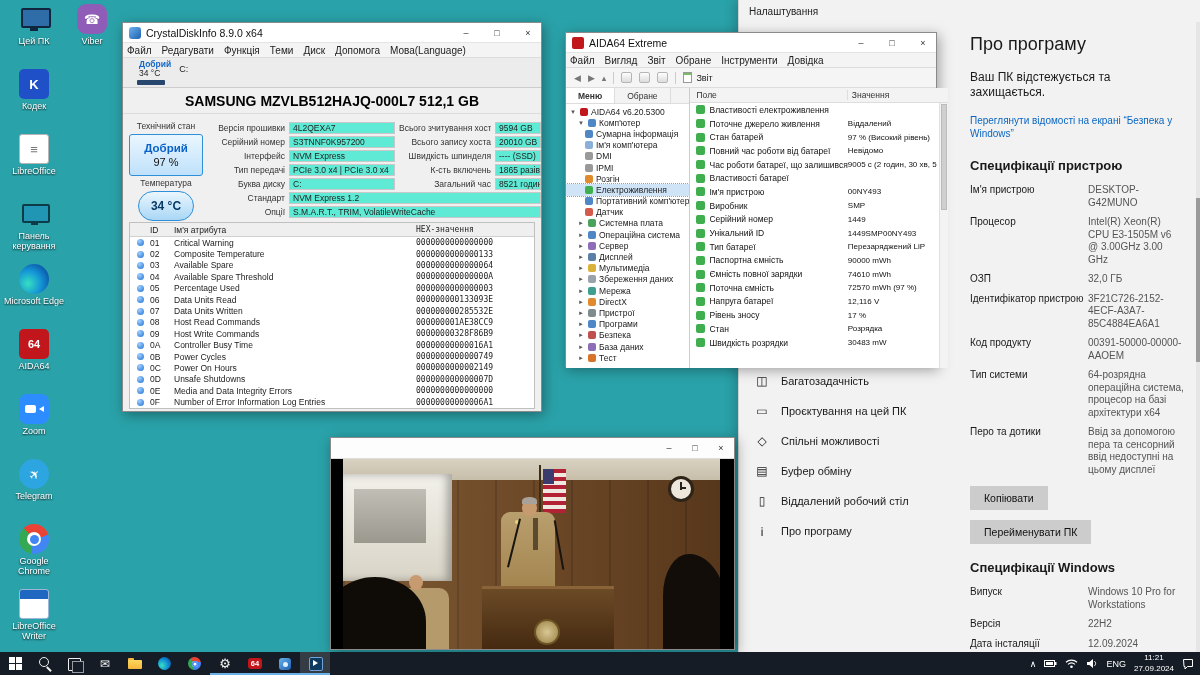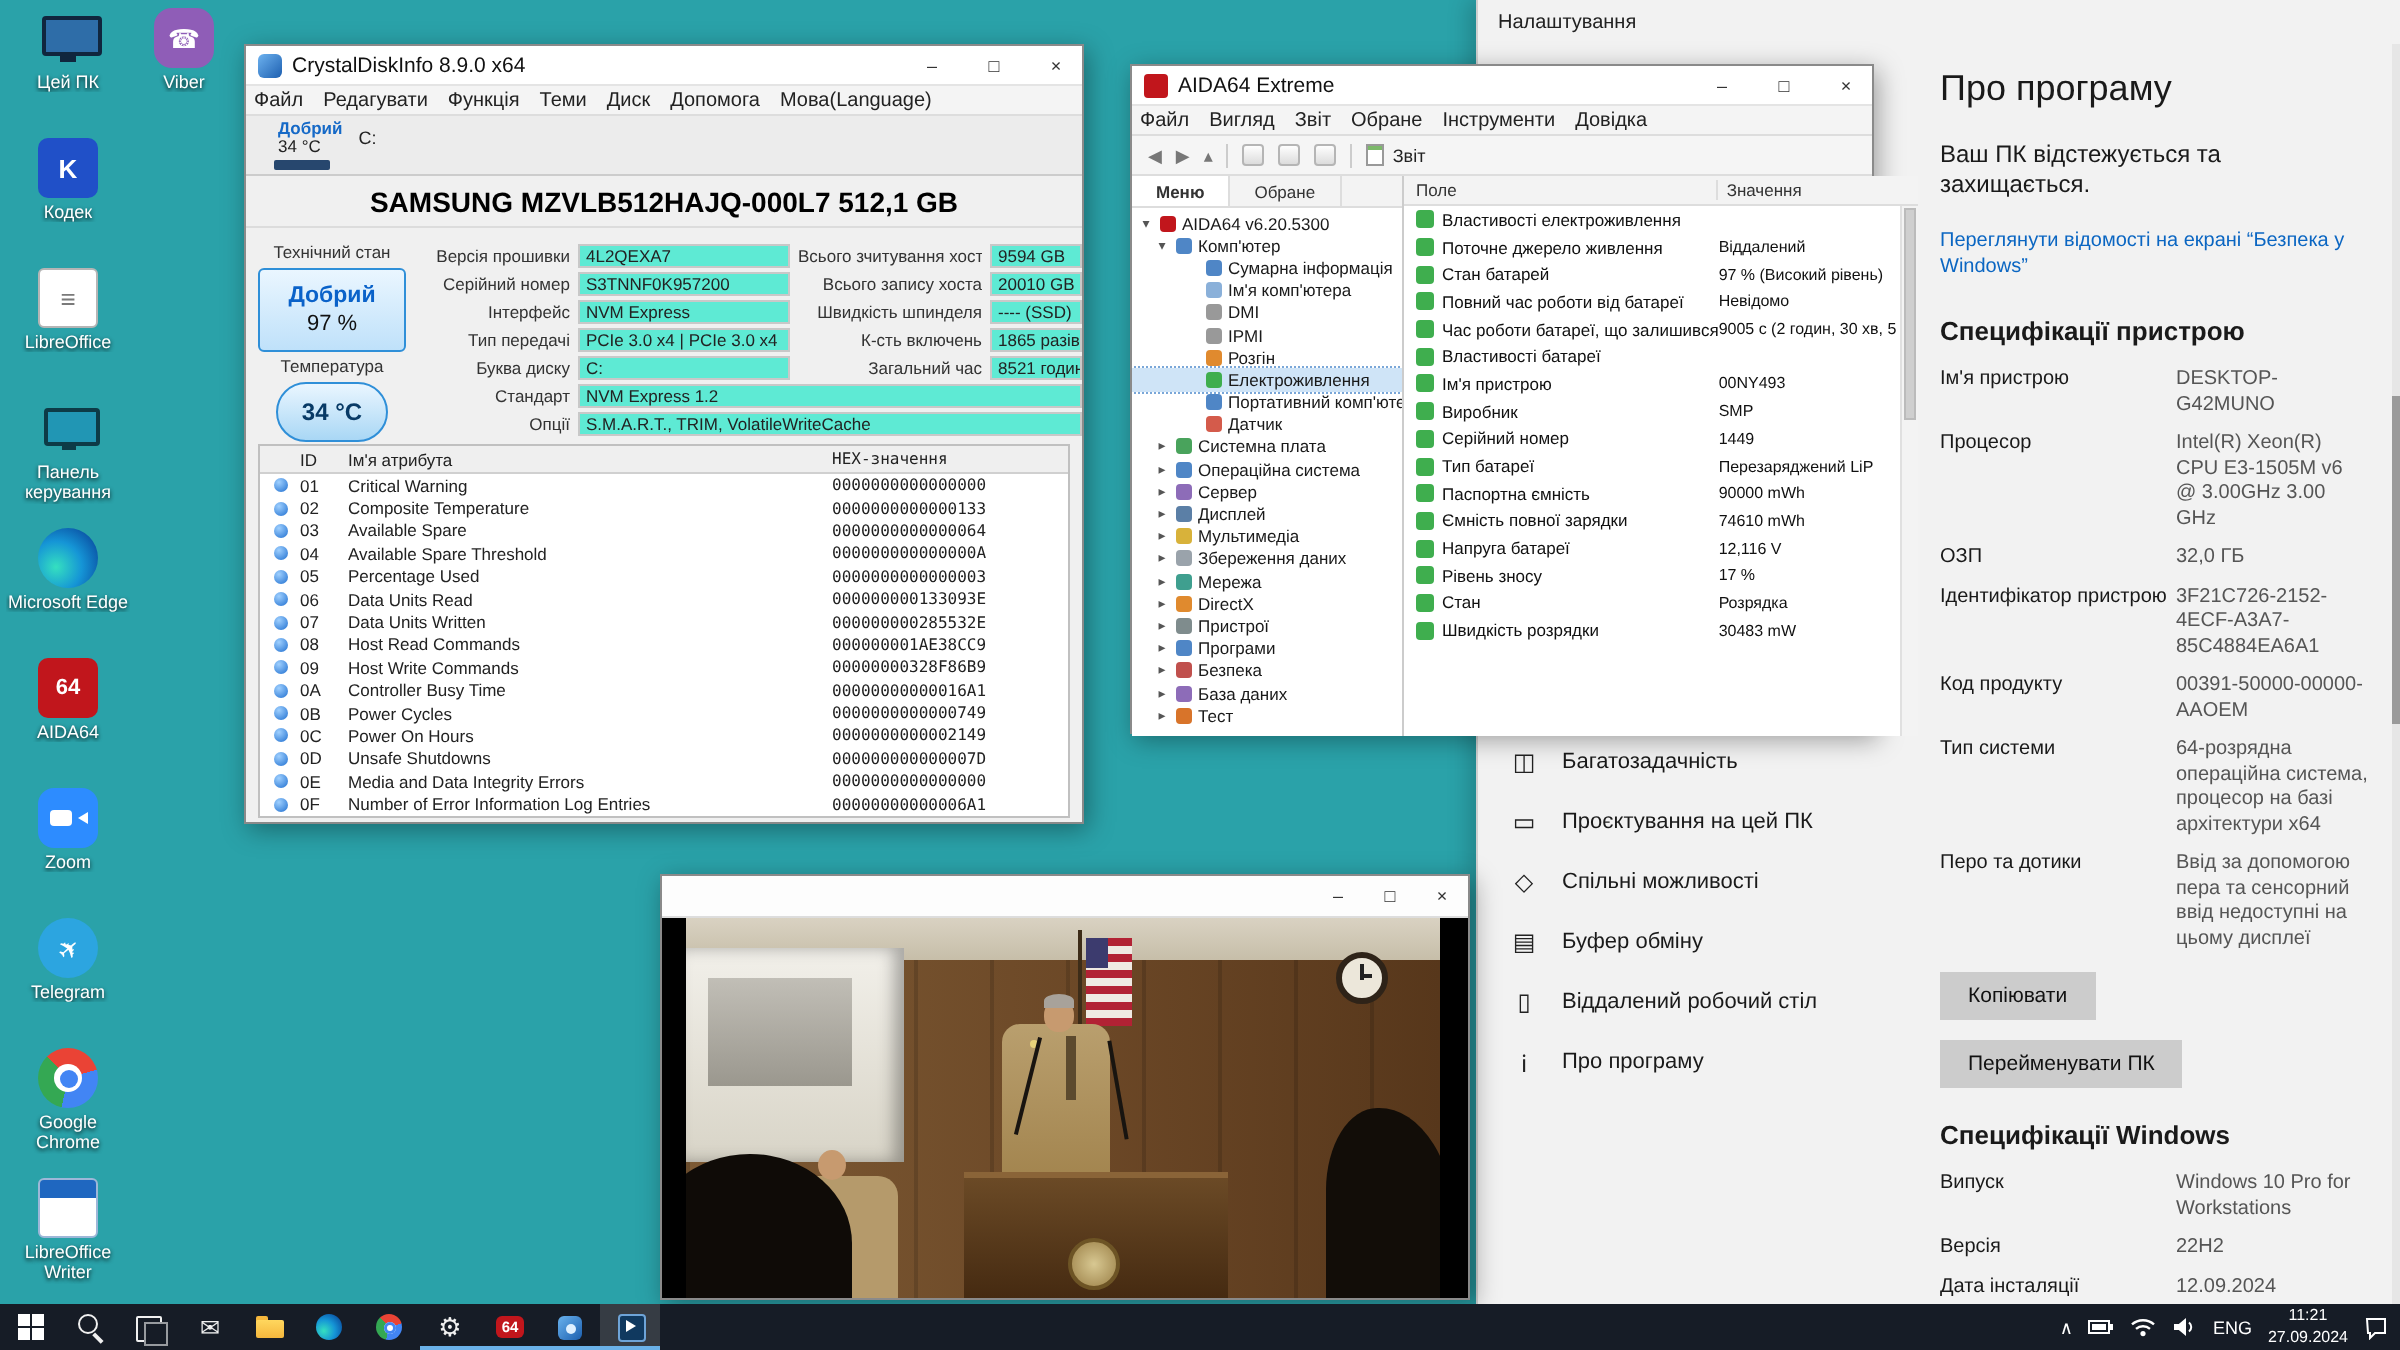--- a/index.html
+++ b/index.html
@@ -107,21 +107,21 @@
 .report{display:flex;align-items:center;gap:4px;font-size:9px;color:#222;cursor:pointer}
 .rep-ico{width:9px;height:11px;background:#fff;border:1px solid #999;box-shadow:inset 0 2px 0 #7cb96a}
 .aida-body{display:flex;height:280px}
 .aida-left{width:136px;border-right:1px solid #ccc;background:#fff;display:flex;flex-direction:column}
 .aida-tabs{display:flex;height:16px;font-size:8.5px;border-bottom:1px solid #ddd;background:#f3f3f3}
 .aida-tab{padding:0 12px;display:flex;align-items:center;border-right:1px solid #ddd;color:#333;cursor:pointer}
 .aida-tab.active{background:#fff;font-weight:bold}
 .tree{flex:1;overflow:hidden;padding-top:2px}
 .tnode{display:flex;align-items:center;gap:3px;height:11.2px;font-size:8.5px;padding-left:3px;white-space:nowrap;overflow:hidden;color:#1a1a1a;cursor:pointer}
 .tnode.lvl1{padding-left:11px}
-.tnode.lvl2{padding-left:26px}
+.tnode.lvl2{padding-left:8px}
 .tnode.selected{background:#cfe4f7;outline:1px dotted #7aa7d8}
 .t-glyph{width:8px;color:#555;font-size:7px;text-align:center;flex:0 0 auto}
 .t-icon{width:8px;height:8px;border-radius:2px;flex:0 0 auto}
 .aida-right{flex:1;background:#fff;position:relative}
 .aida-cols{display:flex;height:15px;background:#f3f3f3;border-bottom:1px solid #ddd;font-size:8.5px;color:#333;align-items:center}
 .col-field{flex:1;padding-left:6px;border-right:1px solid #ddd}
 .col-value{width:100px;padding-left:4px}
 .arow{display:flex;align-items:center;height:13.7px;font-size:8.5px;color:#111;cursor:default}
 .arow .lab{flex:1;display:flex;align-items:center;gap:4px;padding-left:6px;white-space:nowrap;overflow:hidden}
 .arow .val{width:100px;font-size:8px;white-space:nowrap;overflow:hidden;color:#111}
@@ -870,20 +870,27 @@
             </div>
 
             <div class="arow">
               <span class="lab">
                 <i class="a-icon"></i>
                 <span>Серійний номер</span>
               </span>
               <span class="val">1449</span>
             </div>
 
+            <div class="arow">
+              <span class="lab">
+                <i class="a-icon"></i>
+                <span>Унікальний ID</span>
+              </span>
+              <span class="val">1449SMP00NY493</span>
+            </div>
 
             <div class="arow">
               <span class="lab">
                 <i class="a-icon"></i>
                 <span>Тип батареї</span>
               </span>
               <span class="val">Перезаряджений LiP</span>
             </div>
 
             <div class="arow">
@@ -895,20 +902,27 @@
             </div>
 
             <div class="arow">
               <span class="lab">
                 <i class="a-icon"></i>
                 <span>Ємність повної зарядки</span>
               </span>
               <span class="val">74610 mWh</span>
             </div>
 
+            <div class="arow">
+              <span class="lab">
+                <i class="a-icon"></i>
+                <span>Поточна ємність</span>
+              </span>
+              <span class="val">72570 mWh  (97 %)</span>
+            </div>
 
             <div class="arow">
               <span class="lab">
                 <i class="a-icon"></i>
                 <span>Напруга батареї</span>
               </span>
               <span class="val">12,116 V</span>
             </div>
 
             <div class="arow">

